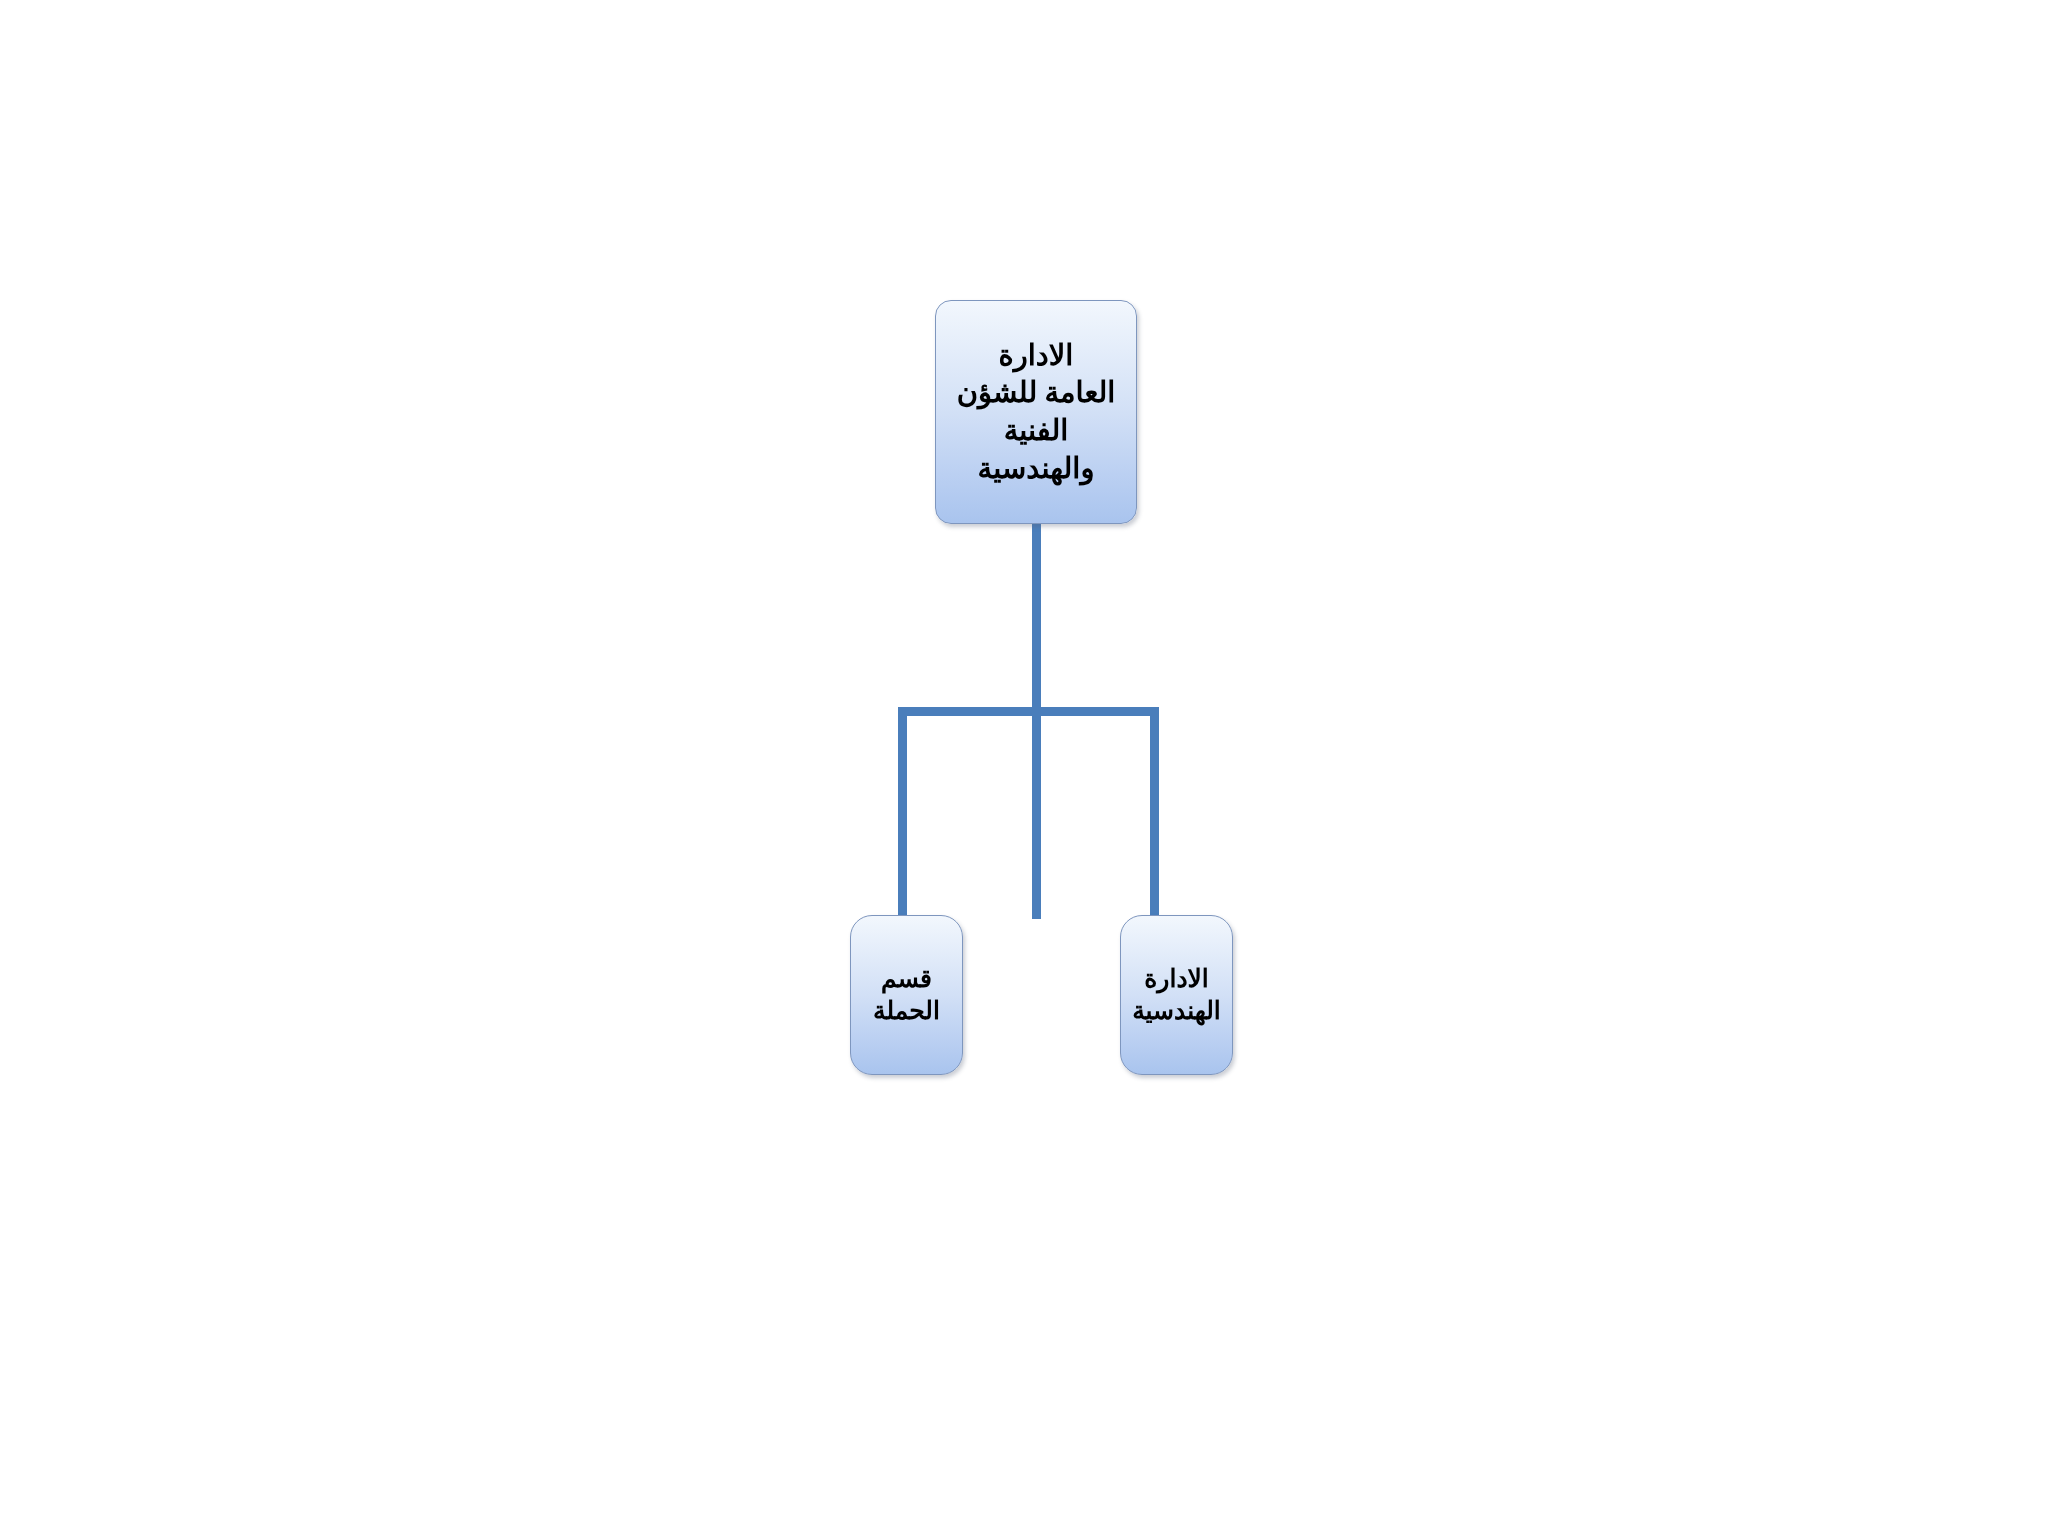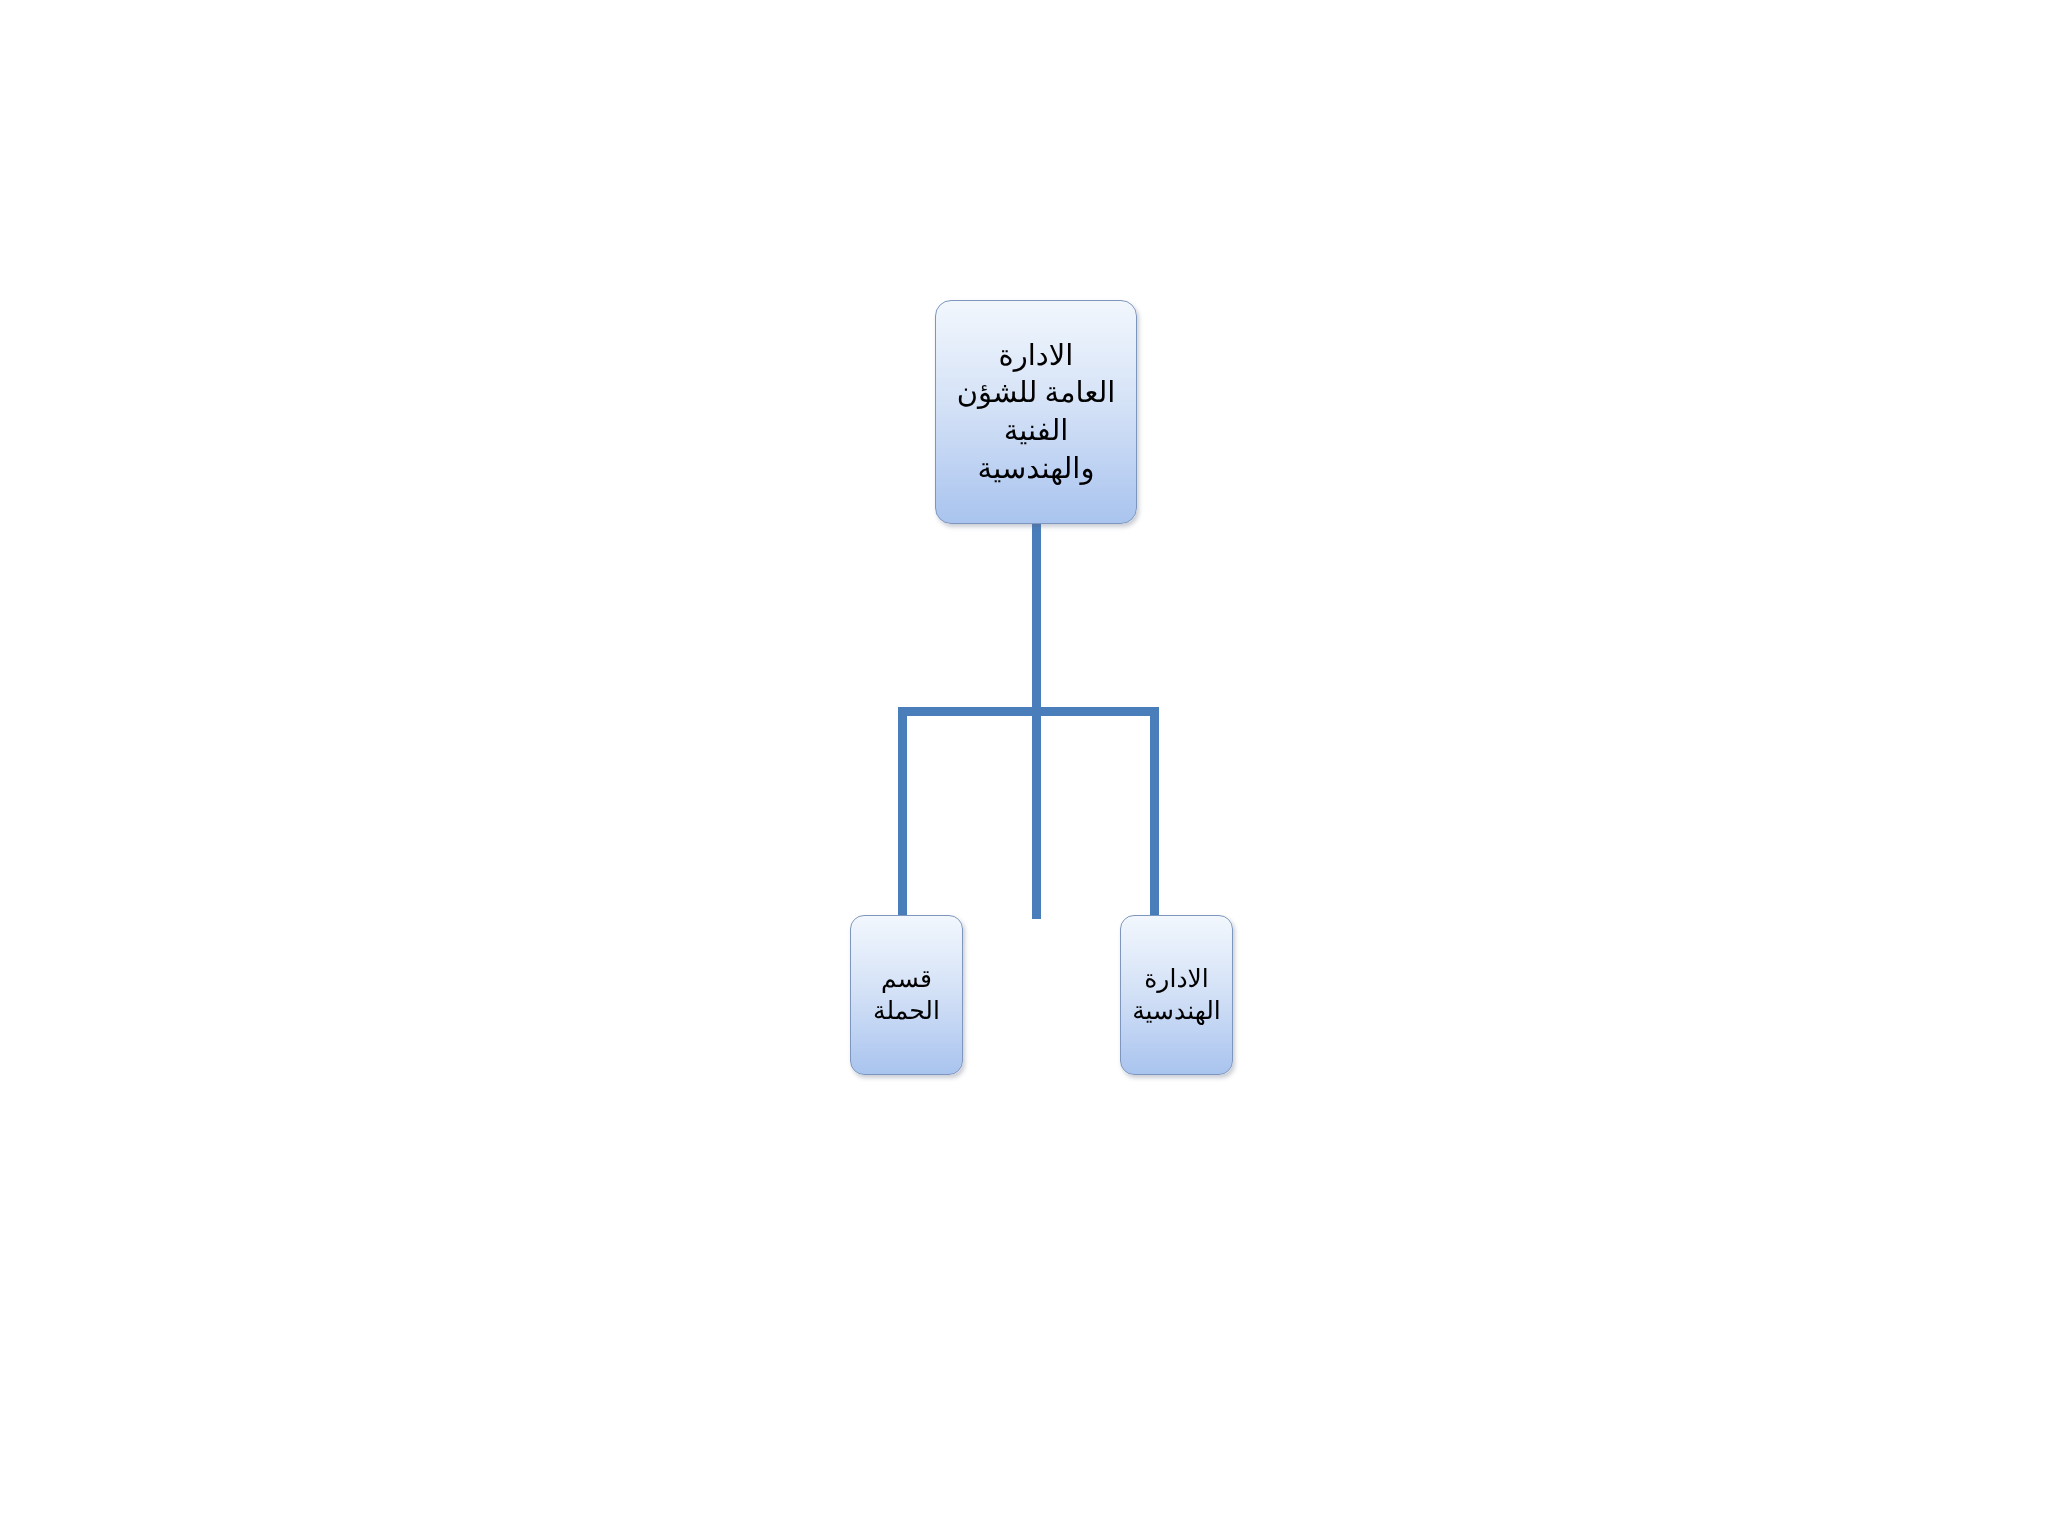--- a/index.html
+++ b/index.html
@@ -26,21 +26,21 @@
   .connector {
     position: absolute;
     background: #4A7EBB;
   }
 
   
   .node {
     position: absolute;
     box-sizing: border-box;
     border: 1.5px solid #7E96BE;
-    border-radius: 14px;
+    border-radius: 22px;
     background: linear-gradient(to bottom,
                 #F2F7FD 0%,
                 #E4EDFA 22%,
                 #D2E0F6 50%,
                 #BBD0F2 78%,
                 #A9C4EE 100%);
     box-shadow: 2px 3px 4px rgba(90, 100, 120, 0.32);
     display: flex;
     align-items: center;
     justify-content: center;
@@ -49,21 +49,21 @@
     direction: rtl;
     overflow: hidden;
   }
 
   .node-label {
     display: block;
     width: 100%;
     line-height: 1.30;
     white-space: pre-line;
     color: #000000;
-    font-weight: 400;
+    font-weight: 700;
   }
 
   #node-root {
     left: 935px;
     top: 300px;
     width: 202px;
     height: 224px;
     border-radius: 16px;
   }
   #node-root .node-label {

